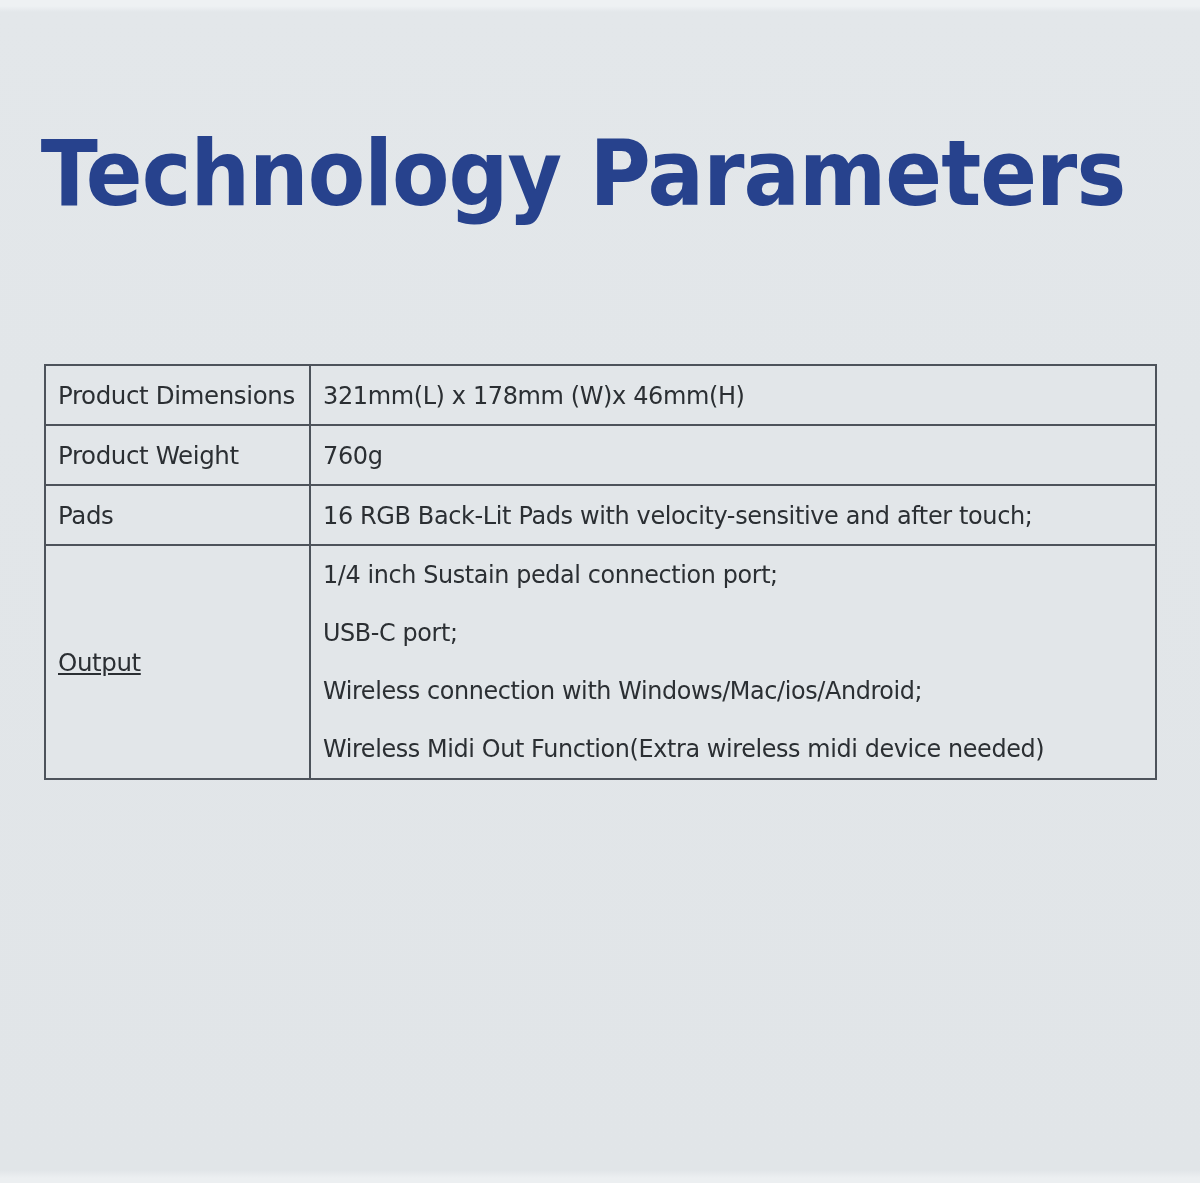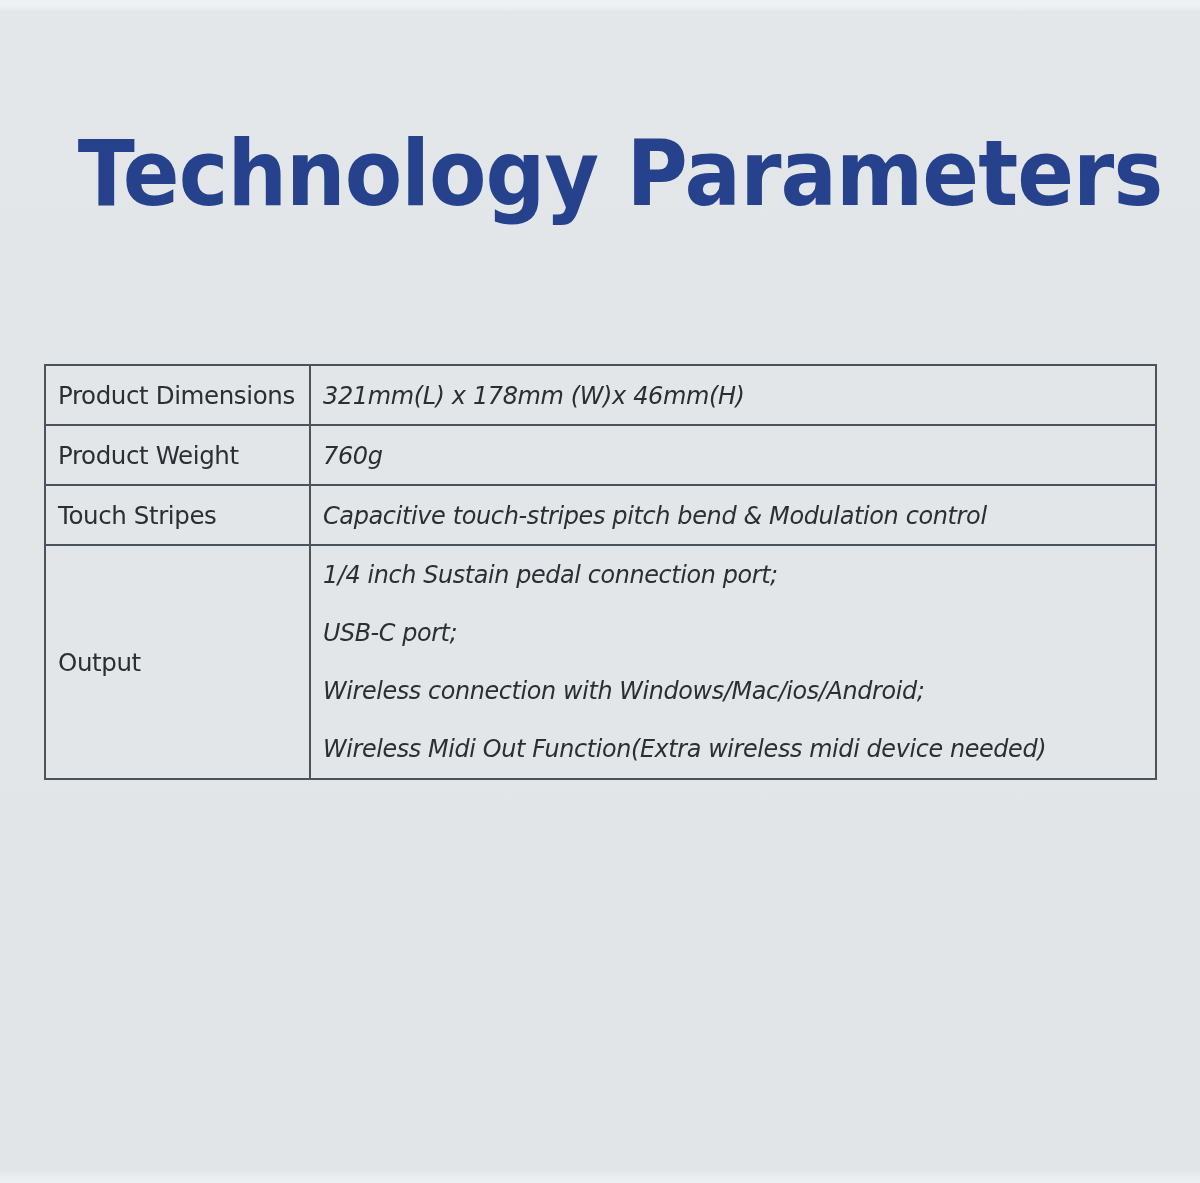--- a/index.html
+++ b/index.html
@@ -28,21 +28,20 @@
         #eceff1 1183px);
   }
 
   
   .title-wrap {
     position: absolute;
     left: 0;
     top: 128px;
     width: 1050px;
     text-align: right;
-    margin-left: 37px;
   }
   .page-title {
     display: inline-block;
     font-family: "DejaVu Sans", "Liberation Sans", sans-serif;
     font-weight: bold;
     font-size: 90px;
     line-height: 1.02;
     letter-spacing: -1px;
     color: #27428d;
     transform: scaleX(0.93);
@@ -76,35 +75,35 @@
     height: 58px;
   }
   .col-value {
     padding-left: 26px;
   }
   .label-cell {
     white-space: nowrap;
   }
   .value-cell {
     white-space: nowrap;
-    font-style: italic;
   }
   .value-text {
     display: block;
     transform: scaleX(0.96);
     transform-origin: left center;
   }
   .label-text {
     display: block;
     transform: scaleX(0.98);
     transform-origin: left center;
   }
   
   .output-label {
     height: 232px;
+    text-decoration: underline;
   }
   .output-value {
     padding-top: 14px;
     padding-bottom: 14px;
     vertical-align: middle;
   }
   .output-line {
     display: block;
     height: 58px;
     line-height: 58px;
@@ -141,30 +140,30 @@
       <tr>
         <td class="col-label label-cell">
           <span class="label-text">Product Weight</span>
         </td>
         <td class="col-value value-cell">
           <span class="value-text">760g</span>
         </td>
       </tr>
 
 
+      <tr>
+        <td class="col-label label-cell">
+          <span class="label-text">Pads</span>
+        </td>
+        <td class="col-value value-cell">
+          <span class="value-text">16 RGB Back-Lit Pads with velocity-sensitive and after touch;</span>
+        </td>
+      </tr>
 
 
-      <tr>
-        <td class="col-label label-cell">
-          <span class="label-text">Touch Stripes</span>
-        </td>
-        <td class="col-value value-cell">
-          <span class="value-text">Capacitive touch-stripes pitch bend &amp; Modulation control</span>
-        </td>
-      </tr>
 
       <tr>
         <td class="col-label label-cell output-label">
           <span class="label-text">Output</span>
         </td>
         <td class="col-value value-cell output-value">
           <span class="output-line">1/4 inch Sustain pedal connection port;</span>
           <span class="output-line">USB-C port;</span>
           <span class="output-line">Wireless connection with Windows/Mac/ios/Android;</span>
           <span class="output-line">Wireless Midi Out Function(Extra wireless midi device needed)</span>

